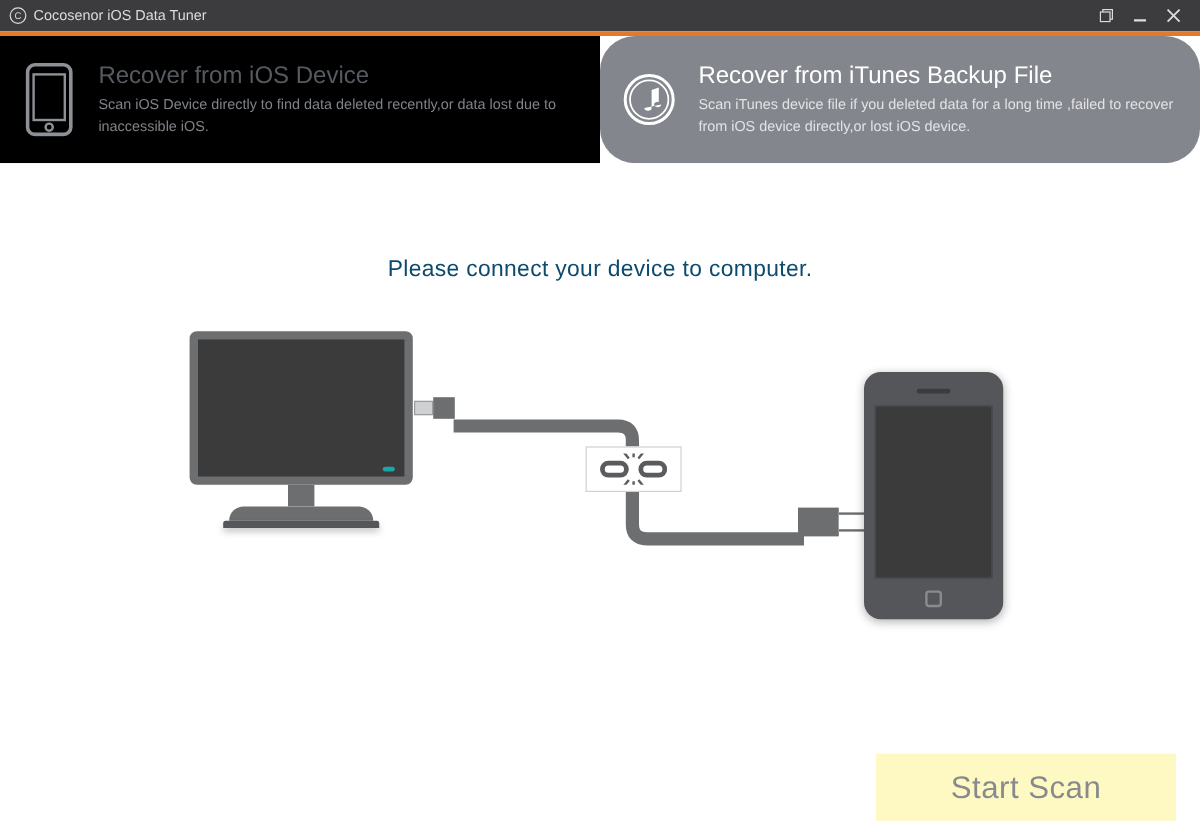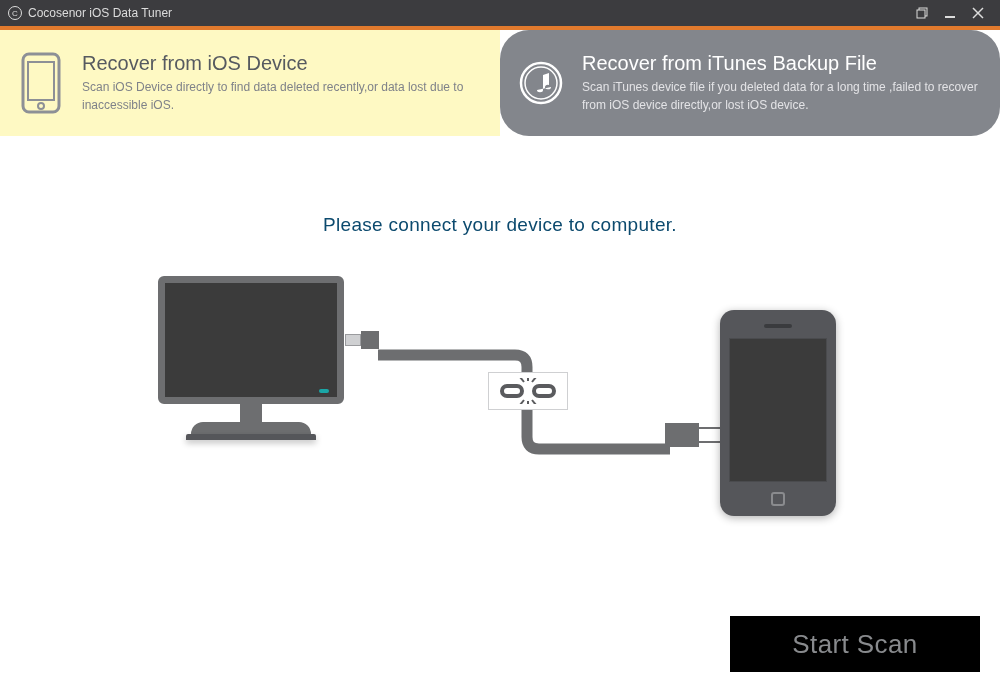--- a/index.html
+++ b/index.html
@@ -24,21 +24,21 @@
 
     
     .accent { height:4px; background:#e17a2d; }
 
     
     .tabs { display:flex; height:106px; }
     .tab {
       flex:1; display:flex; align-items:center; padding:0 18px;
       gap:18px; cursor:pointer;
     }
-    .tab.active { background:#fef9c3; }
+    .tab.active { background:#000000; }
     .tab.inactive { background:#83868c;border-radius:29px; }
     .tab-icon { flex:0 0 46px; display:flex; align-items:center; justify-content:center; }
     .tab-text { flex:1; }
     .tab-title { font-size:20px; margin-bottom:4px; }
     .tab-desc { font-size:12px; line-height:1.45; }
     .tab.active .tab-title { color:#565a60; font-weight:500; }
     .tab.active .tab-desc  { color:#7f8289; }
     .tab.inactive .tab-title { color:#fff; font-weight:500; }
     .tab.inactive .tab-desc  { color:#e3e3e6; }
 
@@ -113,23 +113,23 @@
     
     .linkbadge {
       position:absolute; left:488px; top:96px; width:80px; height:38px;
       background:#fff; border:1px solid #cfd0d2;
       display:flex; align-items:center; justify-content:center;
     }
     .linkbadge svg { width:56px; height:26px; }
 
     
     .scan-btn {
-      position:absolute; right:20px; bottom:28px;
+      position:absolute; right:20px; bottom:16px;
       width:250px; height:56px;
-      background:#000000; color:#888a8d;
+      background:#fef9c3; color:#888a8d;
       font-size:26px; letter-spacing:0.4px;
       display:flex; align-items:center; justify-content:center;
       cursor:default; 
     }
   </style>
 </head>
 <body>
 
 <div class="titlebar">
   <div class="titlebar-left">

